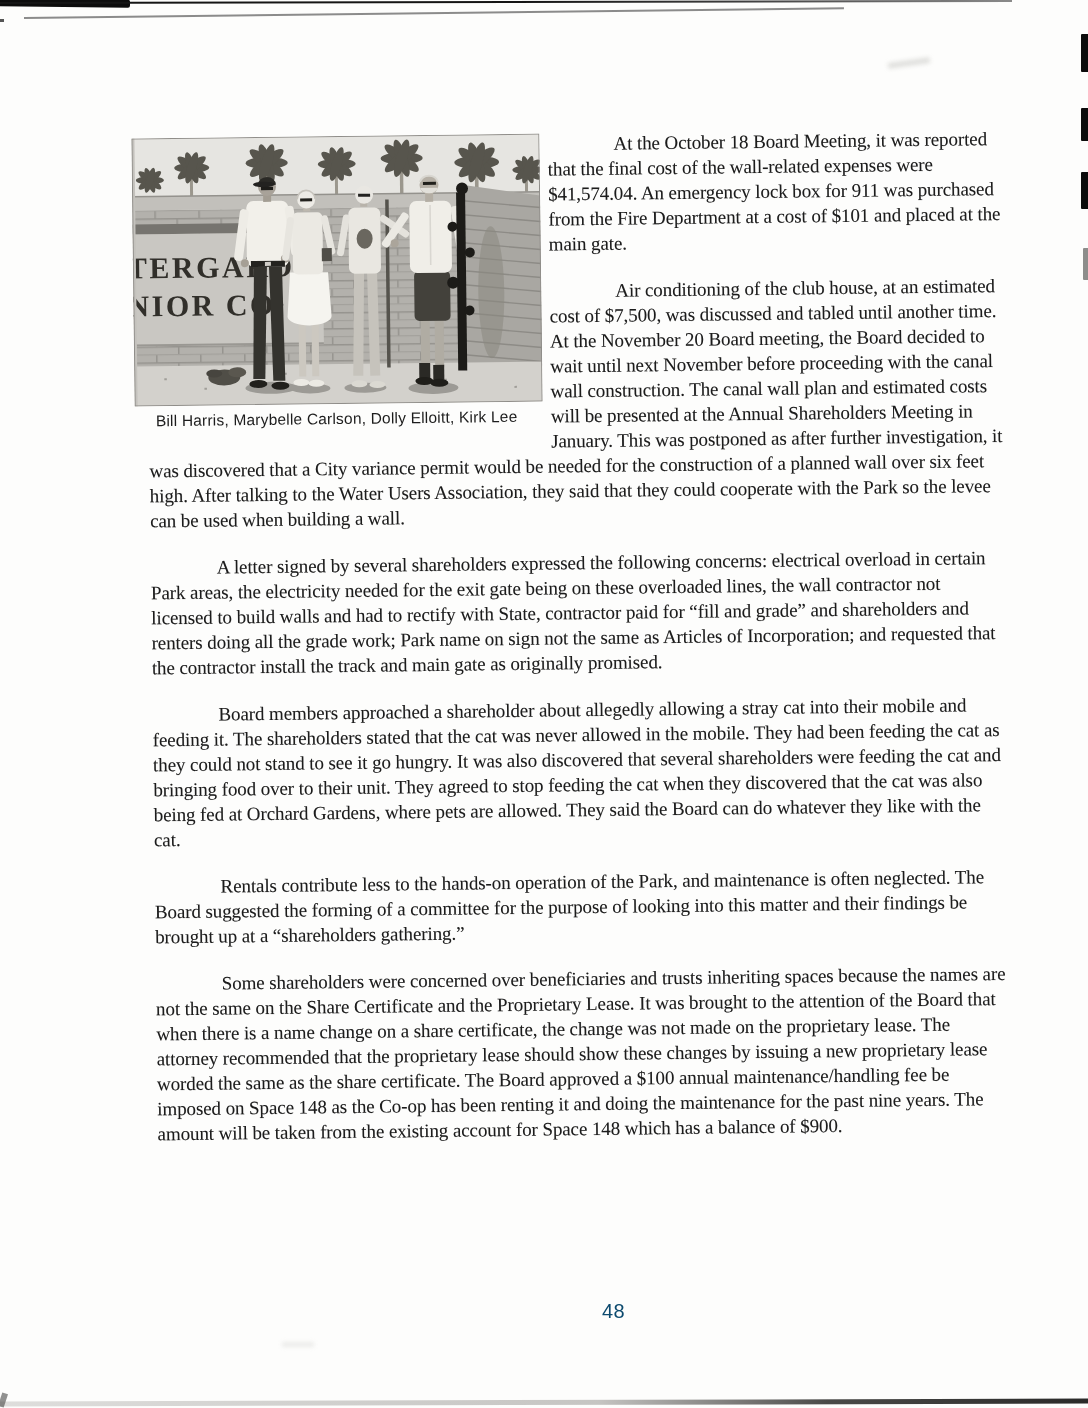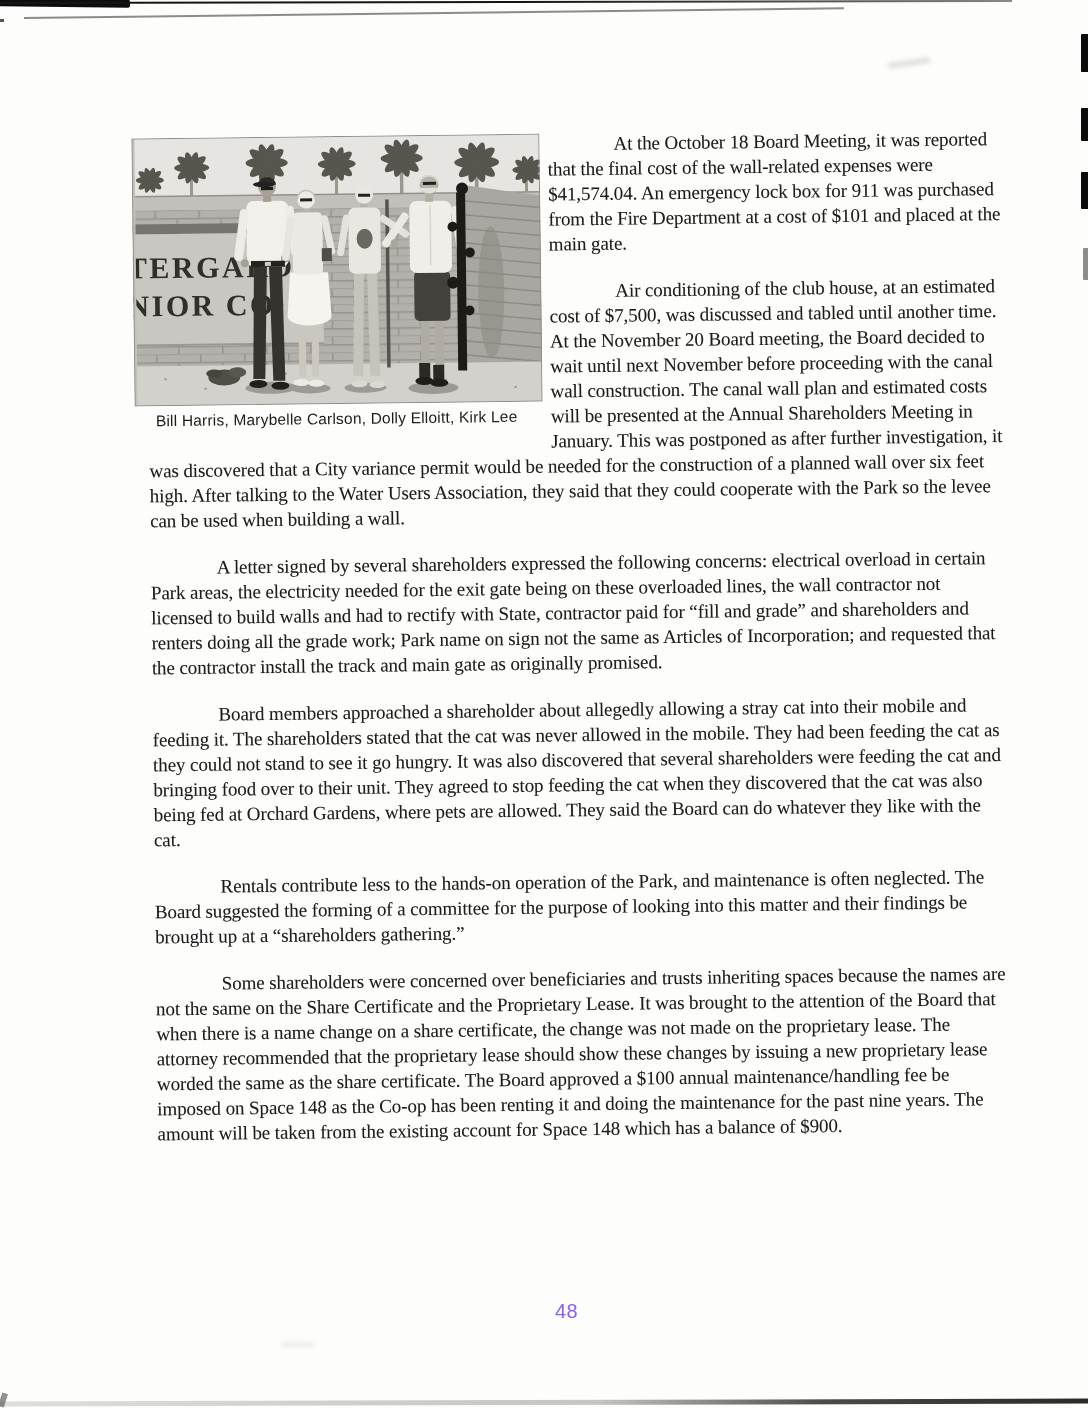--- a/index.html
+++ b/index.html
@@ -45,23 +45,23 @@
   }
   .photo-block svg{display:block;width:408px;height:268px;}
   .photo-caption{
     font-family:"Liberation Sans", sans-serif;
     font-size:15.5px;color:#1d1d1d;
     padding:6px 0 0 21px;letter-spacing:.2px;
     text-indent:0;
   }
   .clearfix{clear:both;}
   .page-number{
-    position:absolute;left:555px;top:1300px;
+    position:absolute;left:602px;top:1300px;
     font-family:"Liberation Sans", sans-serif;
-    font-size:20px;color:#8b5cf6;letter-spacing:.5px;
+    font-size:20px;color:#0c4a6e;letter-spacing:.5px;
   }
 </style>
 </head>
 <body>
 
 <div class="page">
 
   <div class="art tl-thick"></div>
   <div class="art tl-line1"></div>
   <div class="art tl-line2"></div>

